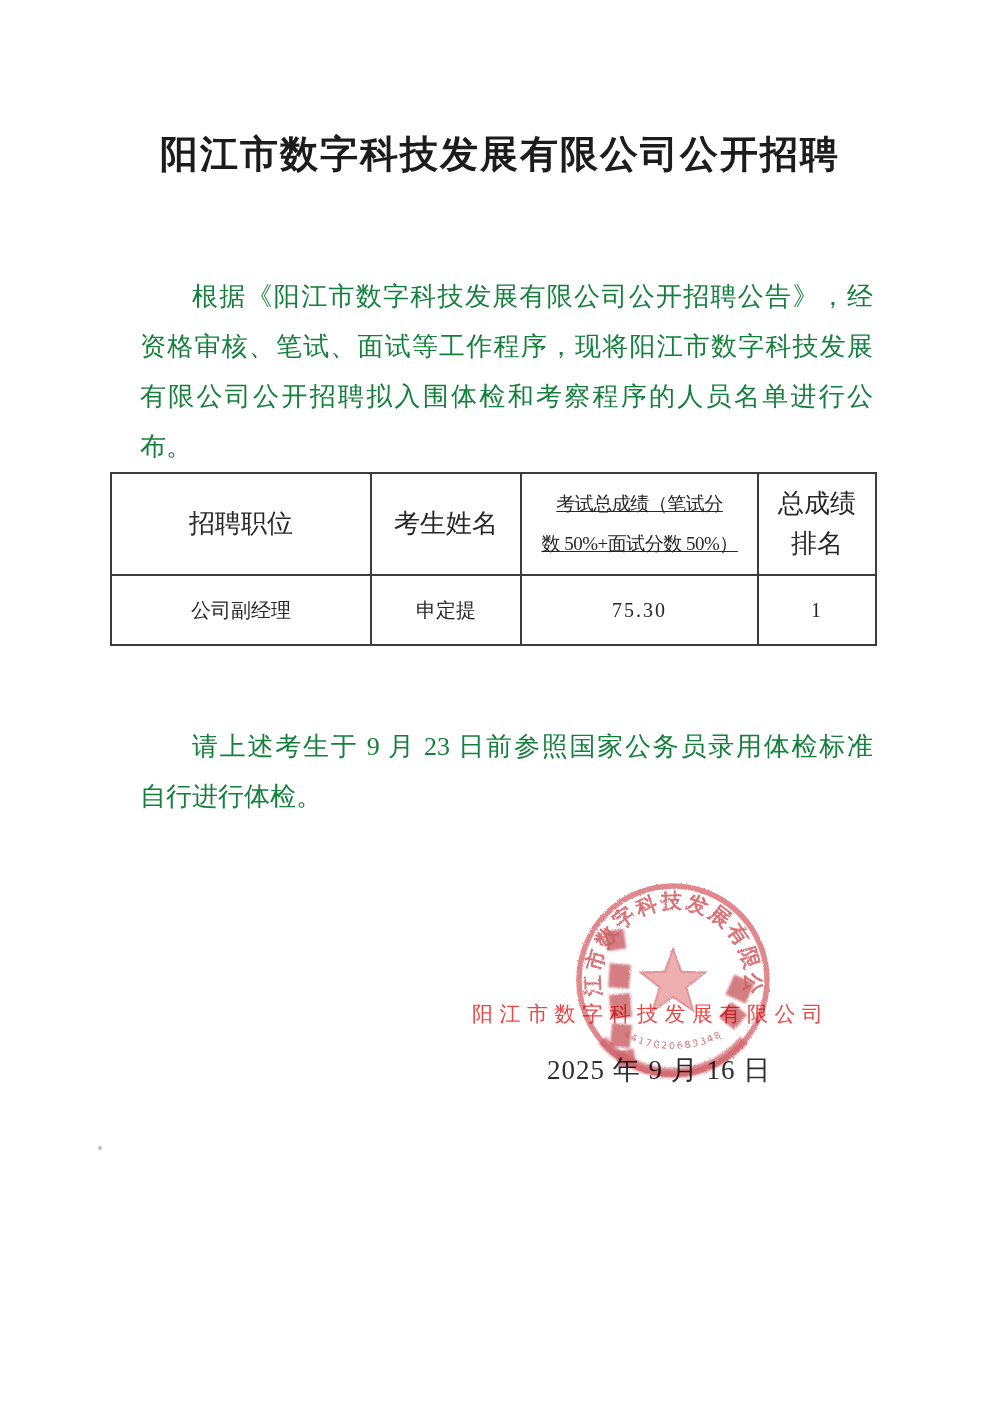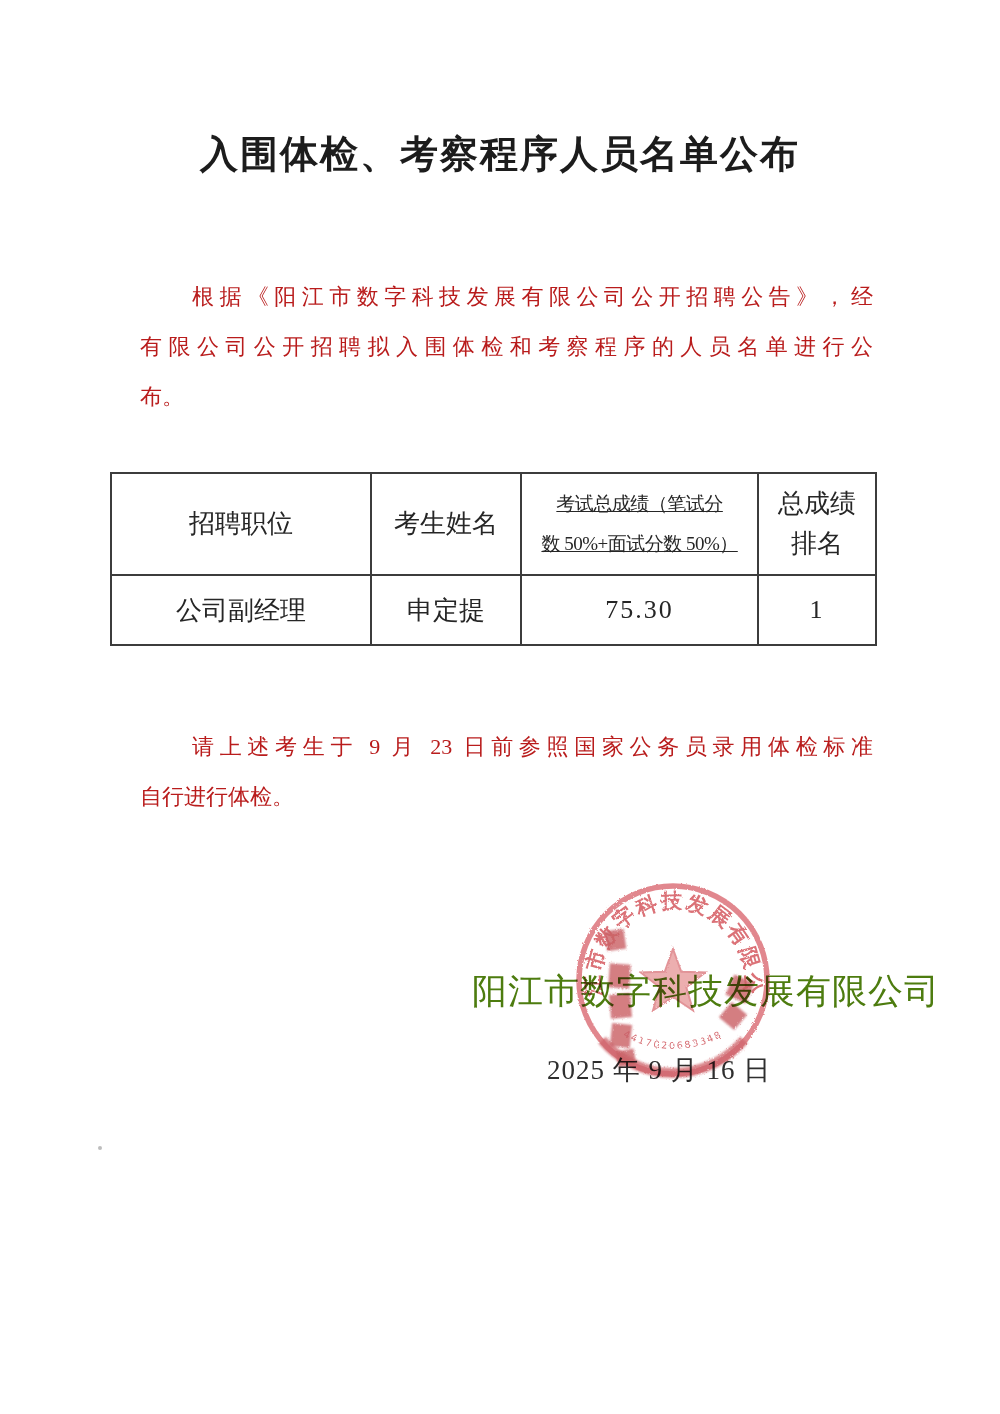--- a/index.html
+++ b/index.html
@@ -19,22 +19,22 @@
     font-size: 38px; font-weight: 700; color: #1c1c1c;
     line-height: 52px; letter-spacing: 2px;
     font-family: "Liberation Serif", "DejaVu Serif", serif;
   }
 
   
   .para { position: absolute; left: 140px; width: 733px; }
   .para1 { top: 272px; }
   .para2 { top: 722px; }
   .bline {
-    font-size: 22px; line-height: 50px; height: 50px;
-    color: #b91c1c; white-space: nowrap;
+    font-size: 26px; line-height: 50px; height: 50px;
+    color: #15803d; white-space: nowrap;
     text-align: justify; text-align-last: justify;
   }
   .bline.indent { text-indent: 52px; }
   .bline.last { text-align-last: left; }
 
   
   .score-table {
     position: absolute; left: 110px; top: 472px; width: 767px;
     border-collapse: collapse; table-layout: fixed;
   }
@@ -43,28 +43,28 @@
     text-align: center; vertical-align: middle;
     font-weight: 400; color: #262626;
     overflow: visible;
   }
   .hdr-row { height: 102px; }
   .row-1 { height: 70px; }
   .row-2 { height: 74px; }
   .hcell { font-size: 26px; font-weight: 700; line-height: 40px; }
   .hcell .hl { display: block; white-space: nowrap; }
   .hcell-score { font-size: 19px; letter-spacing: -0.5px; text-decoration: underline; }
-  .dcell { font-size: 26px; white-space: nowrap; }
+  .dcell { font-size: 20px; white-space: nowrap; }
   .dcell-num { font-family: "Liberation Serif", "DejaVu Serif", serif; letter-spacing: 2px; }
 
   
   .sig-company {
-    position: absolute; left: 472px; top: 966px;
-    font-size: 35px; line-height: 52px; letter-spacing: 1px;
-    color: #4d7c0f; white-space: nowrap; width: 352px;
+    position: absolute; left: 472px; top: 988px;
+    font-size: 21px; line-height: 52px; letter-spacing: 1px;
+    color: #ef4444; white-space: nowrap; width: 352px;
     text-align: justify; text-align-last: justify;
   }
   .sig-date {
     position: absolute; left: 547px; top: 1044px;
     font-size: 27px; line-height: 52px; letter-spacing: 1px;
     color: #2e2e2e; white-space: nowrap;
   }
 
   
   .stamp {
@@ -80,25 +80,26 @@
     width: 4px; height: 4px; border-radius: 50%;
     background: #9a9a9a; opacity: 0.65;
   }
 </style>
 </head>
 <body>
 
 <div class="page">
 
   <div class="title-block">
-    <div class="title-line">入围体检、考察程序人员名单公布</div>
+    <div class="title-line">阳江市数字科技发展有限公司公开招聘</div>
   </div>
 
   <div class="para para1">
     <div class="bline indent">根据《阳江市数字科技发展有限公司公开招聘公告》，经</div>
+    <div class="bline">资格审核、笔试、面试等工作程序，现将阳江市数字科技发展</div>
     <div class="bline">有限公司公开招聘拟入围体检和考察程序的人员名单进行公</div>
     <div class="bline last">布。</div>
   </div>
 
   <table class="score-table">
     <colgroup>
       <col style="width:34%">
       <col style="width:19.6%">
       <col style="width:31%">
       <col style="width:15.4%">

